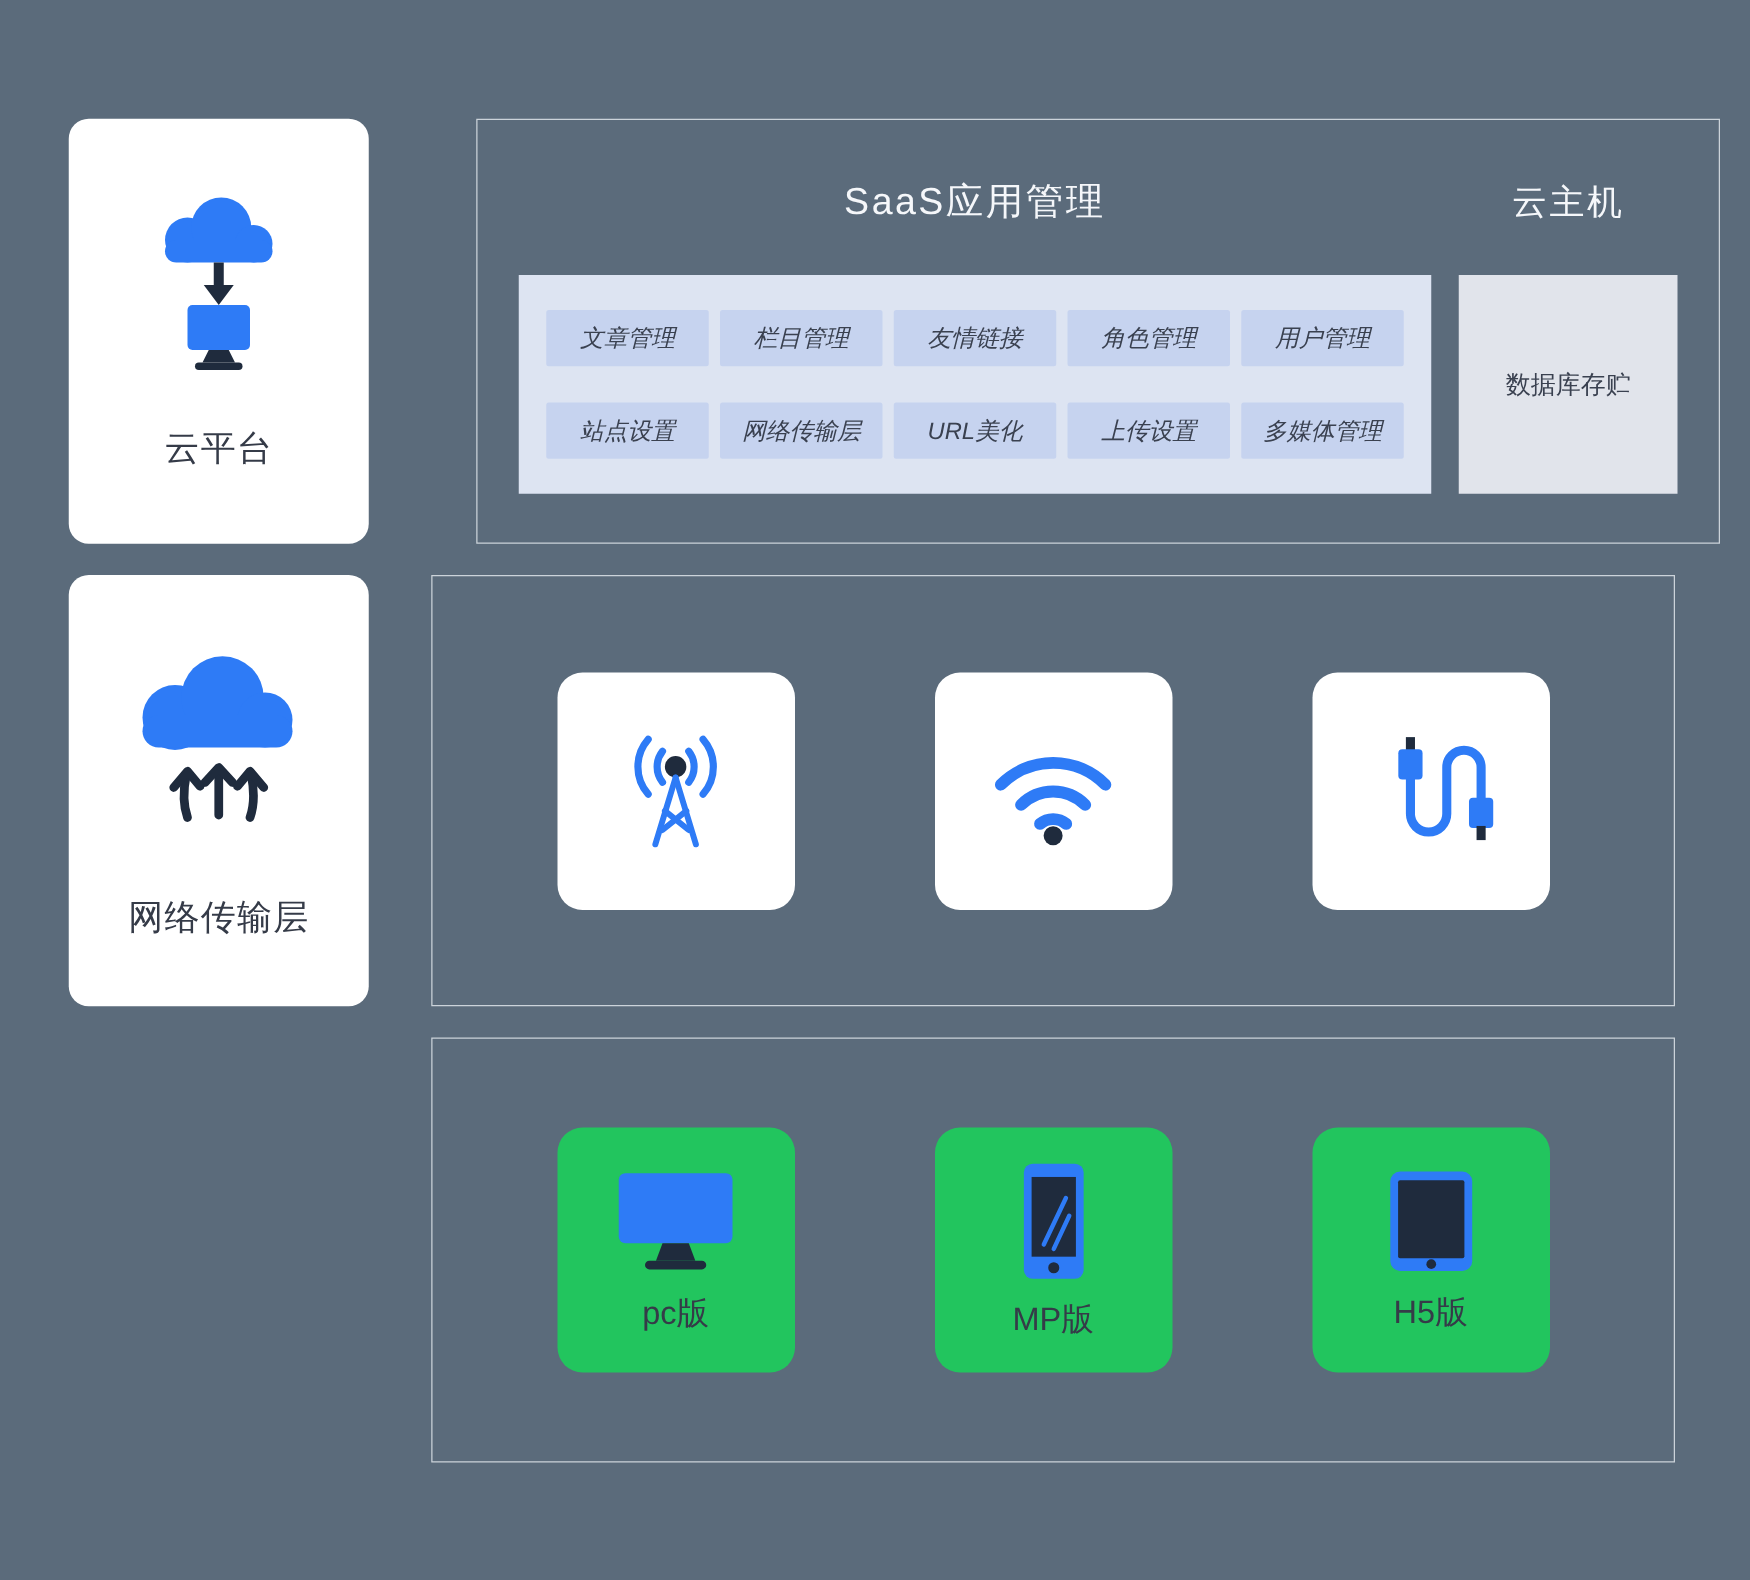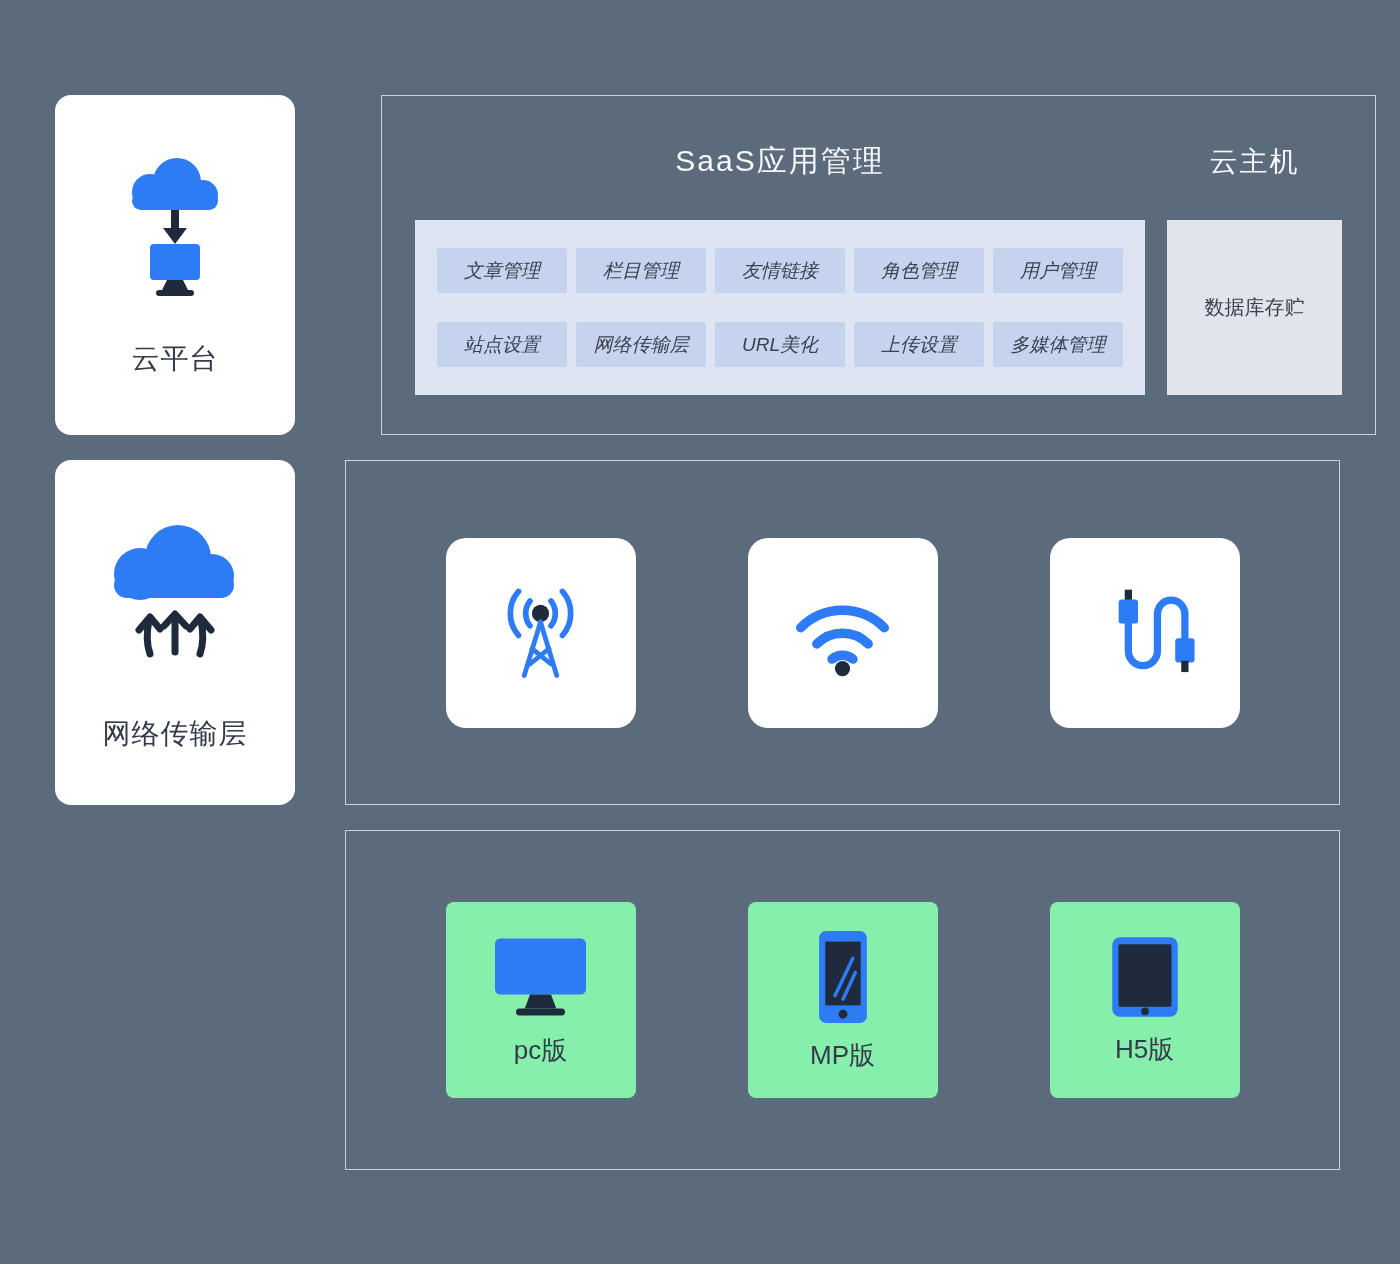--- a/index.html
+++ b/index.html
@@ -46,21 +46,21 @@
   }
   .row-flex {
     display: flex; align-items: center; justify-content: center;
     gap: 112px; height: 100%;
   }
   .icon-card {
     width: 190px; height: 190px; background: #ffffff; border-radius: 20px;
     display: flex; align-items: center; justify-content: center;
   }
   .device-card {
-    width: 190px; height: 196px; background: #86efac; border-radius: 8px;
+    width: 190px; height: 196px; background: #22c55e; border-radius: 20px;
     display: flex; flex-direction: column; align-items: center;
     justify-content: center; gap: 12px;
   }
   .device-label { font-size: 26px; color: #353b48; }
   .icon-wrap { display: flex; align-items: center; justify-content: center; }
 </style>
 </head>
 <body>
 
 <div class="canvas">

